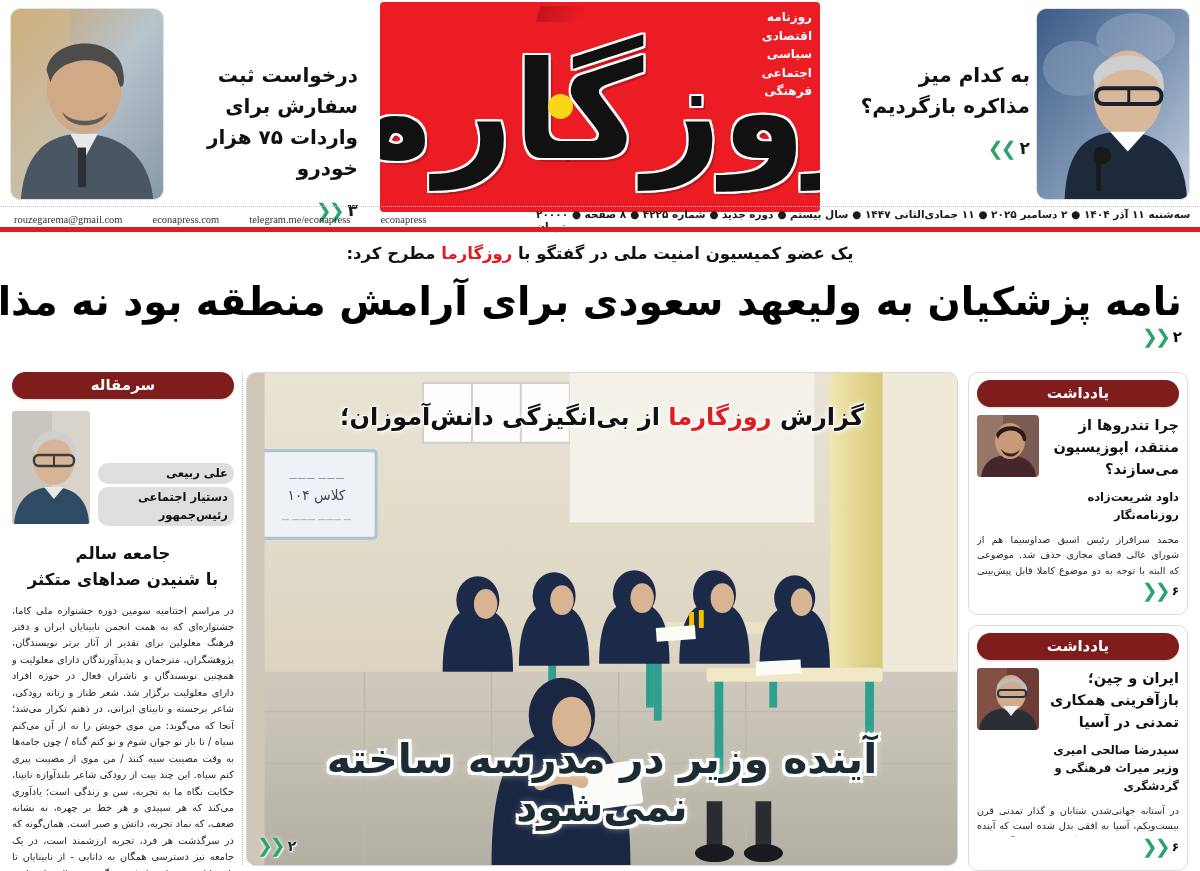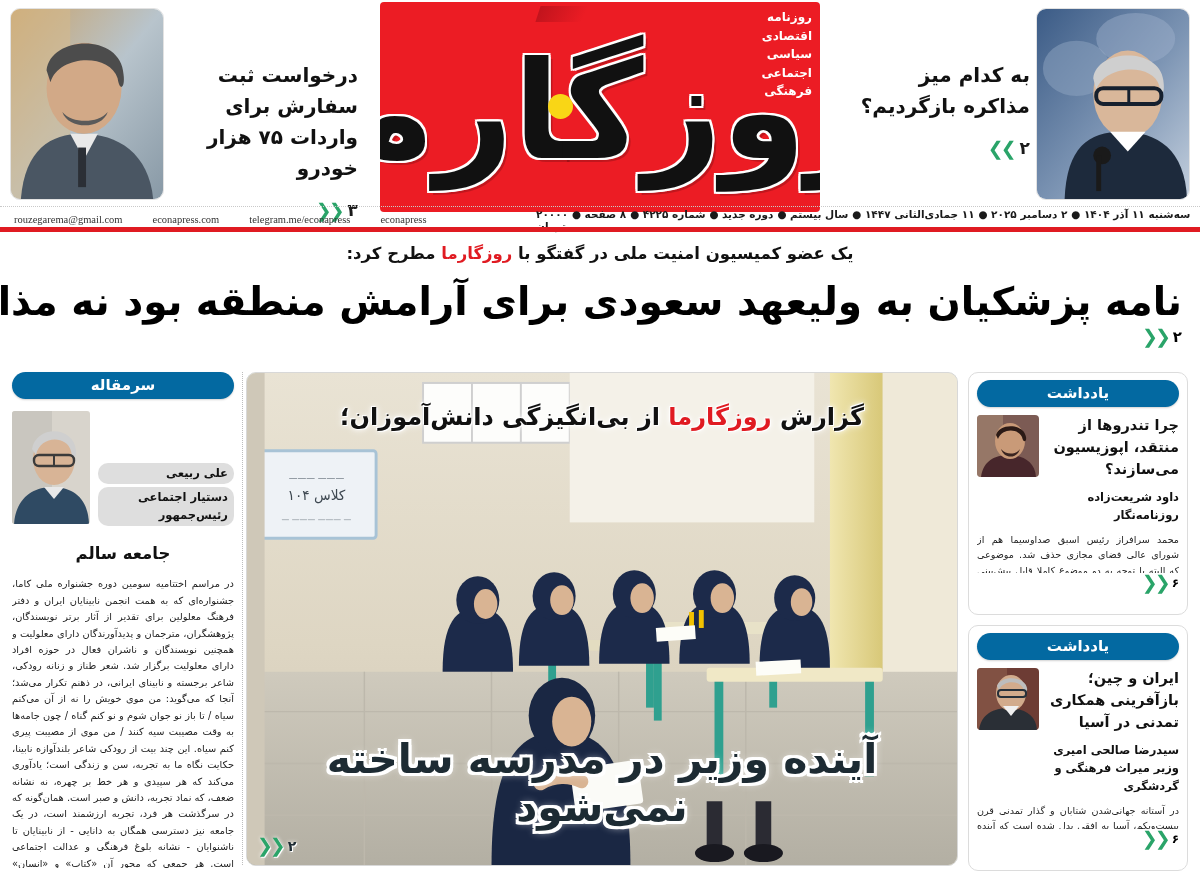--- a/index.html
+++ b/index.html
@@ -203,21 +203,21 @@
     position: absolute;
     top: 372px; left: 0;
     width: 1200px; height: 499px;
     display: flex;
     gap: 0;
     padding: 0 6px 6px 6px;
   }
 
   
   .pill {
-    background: #0369a1;
+    background: #7f1d1d;
     color: #ffffff;
     font-size: 15px;
     font-weight: bold;
     text-align: center;
     border-radius: 16px;
     padding: 4px 0 5px 0;
     letter-spacing: 1px;
     box-shadow: 0 1px 2px rgba(0,0,0,.18);
   }
 
@@ -225,21 +225,21 @@
   .side-right {
     width: 236px;
     padding: 0 6px 0 6px;
     display: flex;
     flex-direction: column;
     gap: 10px;
   }
   .note-card {
     border: 1px solid #dcdcdc;
     border-radius: 10px;
-    padding: 7px 8px 22px 8px;
+    padding: 7px 8px 14px 8px;
     display: flex;
     flex-direction: column;
     position: relative;
     background: #fff;
   }
   .note-card.first { height: 243px; }
   .note-card.second { height: 246px; }
   .note-head {
     display: flex;
     gap: 8px;
@@ -683,20 +683,21 @@
             <path d="M20 38 C24 14 62 14 64 40 C65 48 60 48 59 40 C55 24 28 24 24 44 Z" fill="#cfcfcf"></path>
             <rect x="22" y="44" width="40" height="11" rx="5" fill="none" stroke="#3b3b3b" stroke-width="2.4"></rect>
             <path d="M42 44 v11" stroke="#3b3b3b" stroke-width="2"></path>
             <path d="M32 76 l10 12 l10 -12 z" fill="#e8e8e8"></path>
           </svg>
         </div>
       </div>
 
       <div class="edit-title">
         <div>جامعه سالم</div>
+        <div>با شنیدن صداهای متکثر</div>
       </div>
 
       <div class="edit-body">در مراسم اختتامیه سومین دوره جشنواره ملی کاما، جشنواره‌ای که به همت انجمن نابینایان ایران و دفتر فرهنگ معلولین برای تقدیر از آثار برتر نویسندگان، پژوهشگران، مترجمان و پدیدآورندگان دارای معلولیت و همچنین نویسندگان و ناشران فعال در حوزه افراد دارای معلولیت برگزار شد. شعر طناز و زنانه رودکی، شاعر برجسته و نابینای ایرانی، در ذهنم تکرار می‌شد؛ آنجا که می‌گوید: من موی خویش را نه از آن می‌کنم سیاه / تا باز نو جوان شوم و نو کنم گناه / چون جامه‌ها به وقت مصیبت سیه کنند / من موی از مصیبت پیری کنم سیاه. این چند بیت از رودکی شاعر بلندآوازه نابینا، حکایت نگاه ما به تجربه، سن و زندگی است؛ یادآوری می‌کند که هر سپیدی و هر خط بر چهره، نه نشانه ضعف، که نماد تجربه، دانش و صبر است. همان‌گونه که در سرگذشت هر فرد، تجربه ارزشمند است، در یک جامعه نیز دسترسی همگان به دانایی - از نابینایان تا ناشنوایان - نشانه بلوغ فرهنگی و عدالت اجتماعی است. هر جمعی که محور آن «کتاب» و «انسان» است، همیشه یادآور این حقیقت بوده...</div>
 
     </div>
 
   </div>
 </div>
 
 </body></html>

